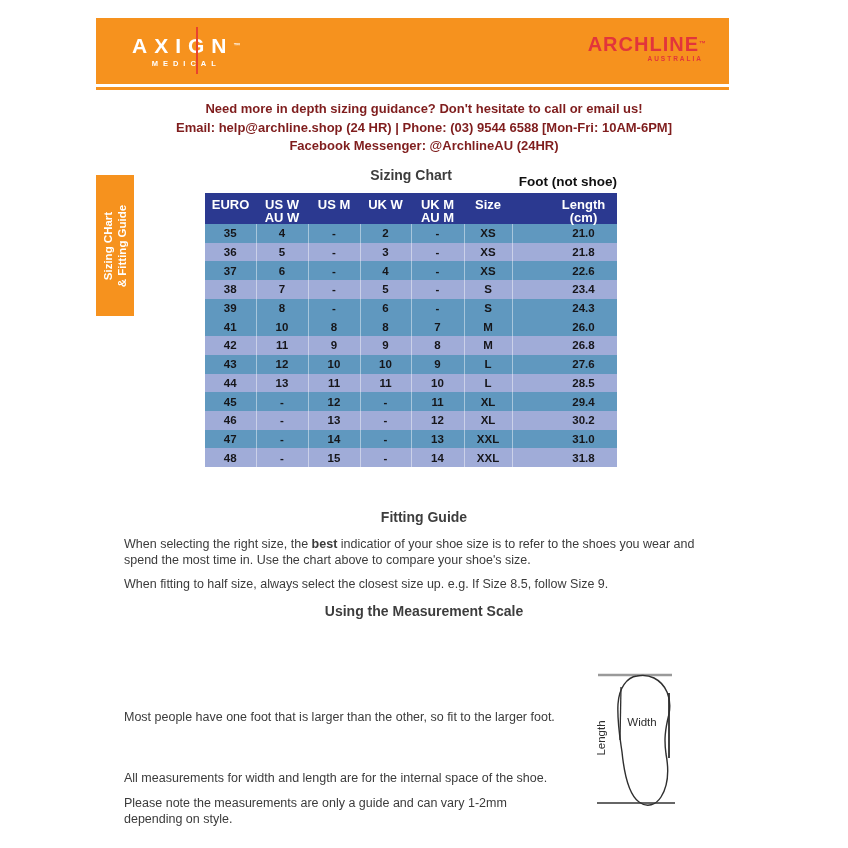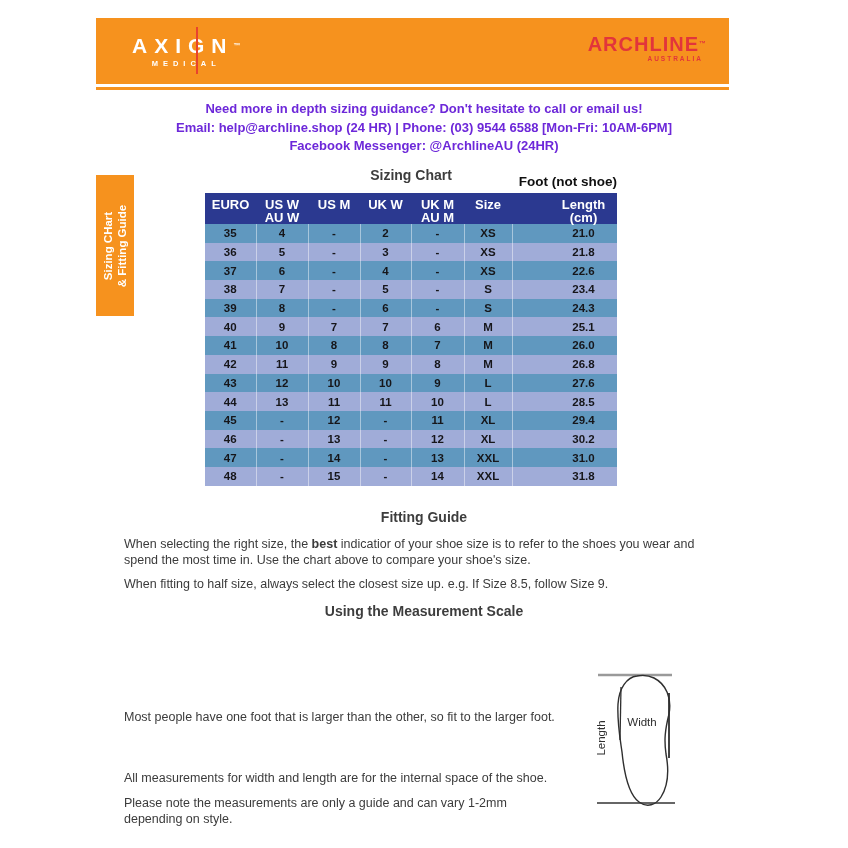--- a/index.html
+++ b/index.html
@@ -27,21 +27,21 @@
   }
   .banner-title { color:#ffffff; font-weight:bold; font-size:23px; letter-spacing:0.2px; }
   .archline-logo { text-align:right; color:#E2353B; line-height:16px; }
   .archline-word { font-size:20px; font-weight:bold; letter-spacing:1px; }
   .archline-tm { font-size:7px; vertical-align:top; }
   .archline-sub { font-size:6.5px; font-weight:bold; letter-spacing:2px; margin-top:-1px; margin-right:4px; }
 
   
   .contact {
     position:absolute; left:0; top:100px; width:848px; text-align:center;
-    color:#6d28d9; font-weight:bold; font-size:13px; line-height:18.5px;
+    color:#7f1d1d; font-weight:bold; font-size:13px; line-height:18.5px;
   }
 
   
   .side-tab {
     position:absolute; left:96px; top:175px; width:38px; height:141px; background:#F6921E;
   }
   .side-tab-text {
     position:absolute; left:50%; top:50%; width:141px;
     transform:translate(-50%,-50%) rotate(-90deg);
     color:#ffffff; font-weight:bold; font-size:11.5px; line-height:13.5px; text-align:center;
@@ -208,30 +208,20 @@
         <tr class="row-dark">
           <td class="sep">39</td>
           <td class="sep">8</td>
           <td class="sep">-</td>
           <td class="sep">6</td>
           <td class="sep">-</td>
           <td class="sep">S</td>
           <td></td>
           <td>24.3</td>
         </tr>
-        <tr class="row-light">
-          <td class="sep">40</td>
-          <td class="sep">9</td>
-          <td class="sep">7</td>
-          <td class="sep">7</td>
-          <td class="sep">6</td>
-          <td class="sep">M</td>
-          <td></td>
-          <td>25.1</td>
-        </tr>
         <tr class="row-dark">
           <td class="sep">41</td>
           <td class="sep">10</td>
           <td class="sep">8</td>
           <td class="sep">8</td>
           <td class="sep">7</td>
           <td class="sep">M</td>
           <td></td>
           <td>26.0</td>
         </tr>

